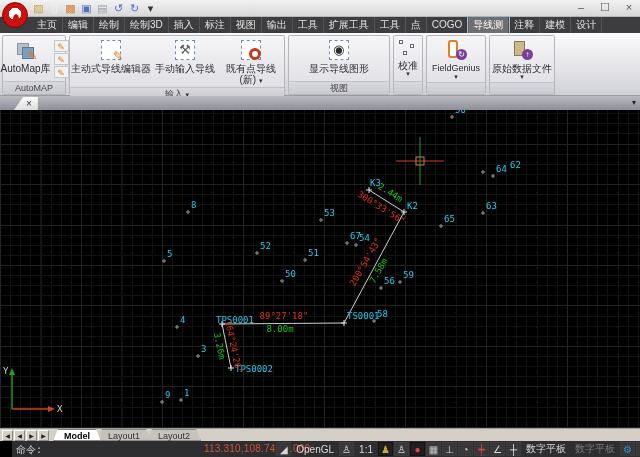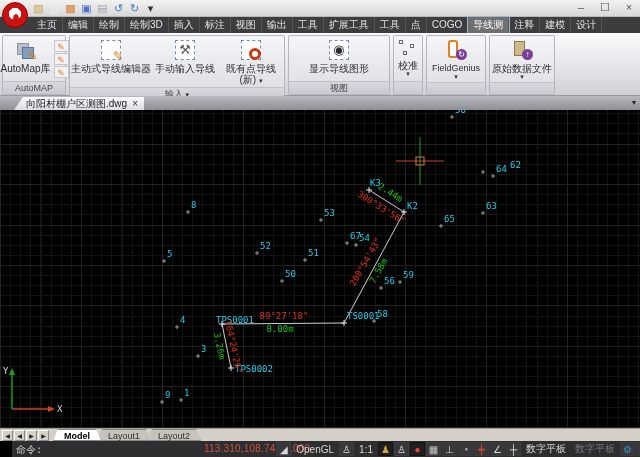--- a/index.html
+++ b/index.html
@@ -259,21 +259,20 @@
           <span class="drop">▾</span>
         </div>
       </div>
       <div class="rfoot"></div>
     </div>
 
   </div>
 
   <div class="doctabs">
     <div class="dtab">
-      <span>向阳村棚户区测图.dwg</span>
       <span class="x">×</span>
     </div>
     <span class="dmenu">▾</span>
   </div>
 
   <div class="canvas" id="canvas">
     <svg id="cad-svg" width="640" height="318">
         <line x1="369" y1="80" x2="404" y2="102" stroke="#cfcfcf" stroke-width="1"></line>
         <line x1="404" y1="102" x2="344" y2="213" stroke="#cfcfcf" stroke-width="1"></line>
         <line x1="344" y1="213" x2="222" y2="214" stroke="#cfcfcf" stroke-width="1"></line>

